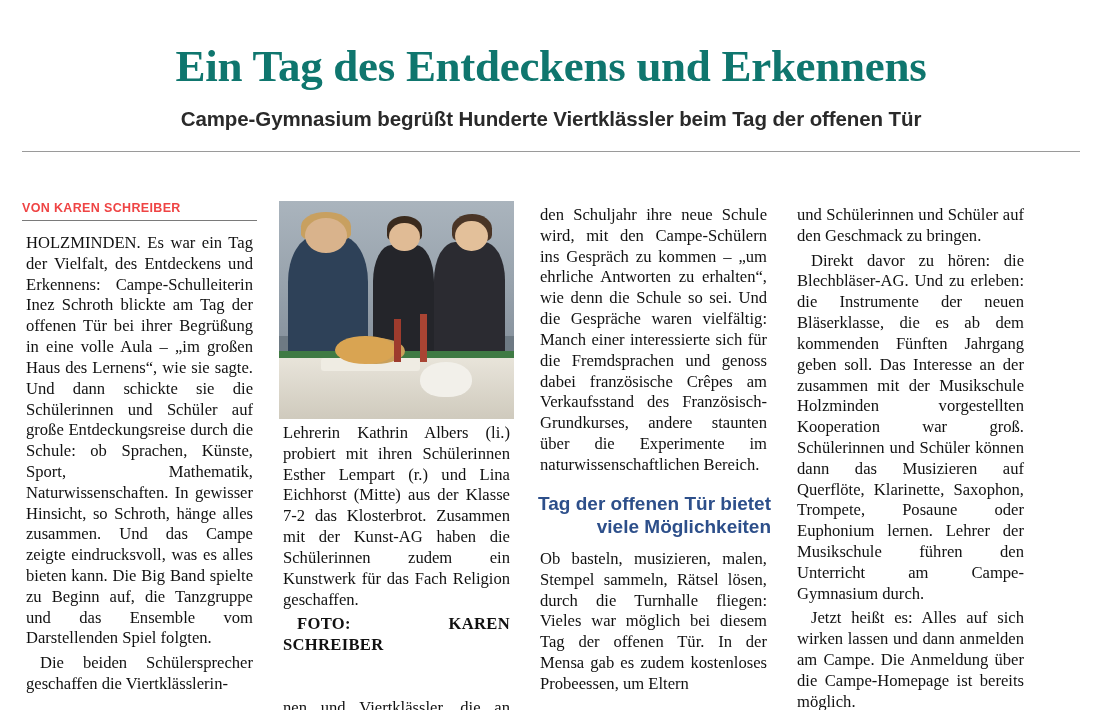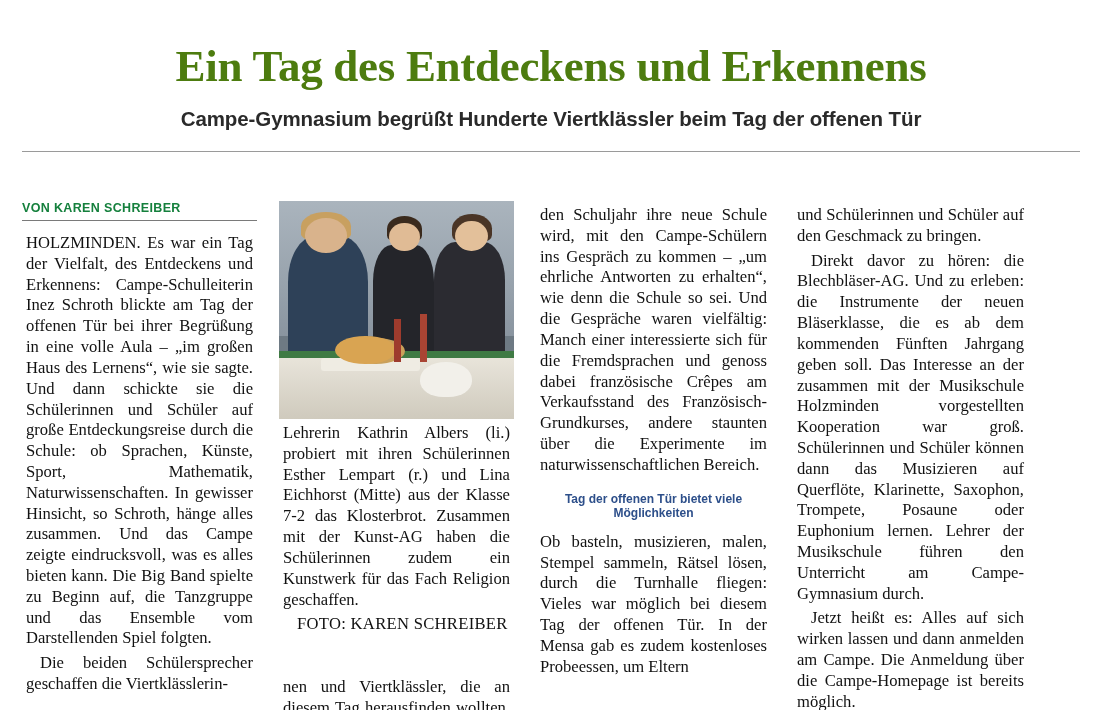--- a/index.html
+++ b/index.html
@@ -23,21 +23,21 @@
     padding: 0;
   }
   .headline {
     font-family: "Liberation Serif", serif;
     font-weight: bold;
     font-size: 45px;
     text-align: center;
     letter-spacing: -0.3px;
     margin: 43px 0 0 0;
     line-height: 1.05;
-    color: #4d7c0f;
+    color: #0f766e;
   }
   .subhead {
     font-family: "Liberation Sans", sans-serif;
     font-weight: bold;
     font-size: 20.5px;
     text-align: center;
     color: #2a2a2a;
     margin: 17px 0 8px 0;
     letter-spacing: -0.1px;
   }
@@ -69,21 +69,21 @@
     color: #111;
   }
   .col p + p {
     text-indent: 14px;
   }
   .byline {
     font-family: "Liberation Sans", sans-serif;
     font-size: 12.5px;
     font-weight: bold;
     letter-spacing: 0.35px;
-    color: #15803d;
+    color: #ef4444;
     margin: 0 0 3px 0;
   }
   .byline-rule {
     border: none;
     border-top: 1px solid #7a7a7a;
     margin: 5px 0 12px 0;
     width: 100%;
   }
   .dateline {
     font-weight: normal;
@@ -174,34 +174,34 @@
     font-family: "Liberation Serif", serif;
     font-size: 16.4px;
     line-height: 1.26;
     margin: 9px 0 0 0;
     text-align: justify;
     color: #111;
   }
   .credit {
     font-family: "Liberation Sans", sans-serif;
     font-size: 11.5px;
-    font-weight: normal;
+    font-weight: bold;
     letter-spacing: 0.3px;
     text-align: right;
     margin: 6px 0 0 0;
     color: #222;
   }
   .crosshead {
     font-family: "Liberation Sans", sans-serif;
     font-weight: bold;
-    font-size: 12px;
+    font-size: 19px;
     line-height: 1.22;
     color: #2d4f8a;
     margin: 16px 0 11px 0;
-    text-align: center;
+    text-align: right;
   }
 </style>
 </head>
 <body>
 
 <div class="page">
 
   <h1 class="headline">Ein Tag des Entdeckens und Erkennens</h1>
   <h2 class="subhead">Campe-Gymnasium begrüßt Hunderte Viertklässler beim Tag der offenen Tür</h2>
   <hr class="rule">

